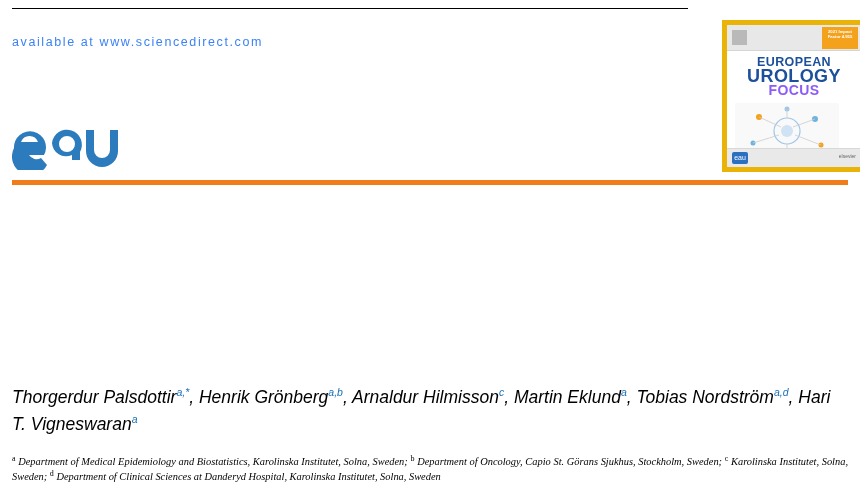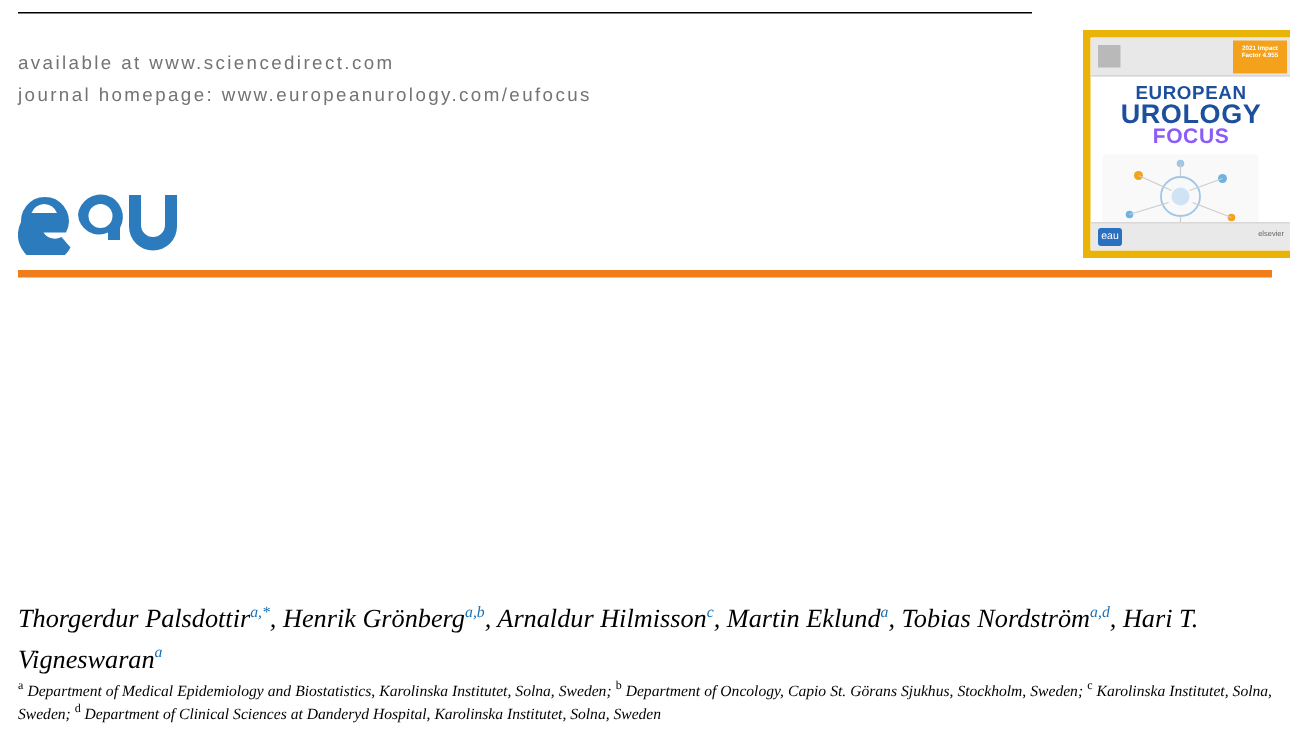--- a/index.html
+++ b/index.html
@@ -34,21 +34,21 @@
   .avail-block {
     position: absolute;
     left: 12px;
     top: 32px;
     width: 640px;
   }
   .avail-line {
     font-family: "Liberation Sans", sans-serif;
     font-size: 12.5px;
     letter-spacing: 1.6px;
-    color: #737373;
+    color: #3b82f6;
     line-height: 21px;
     white-space: nowrap;
   }
   
   .eau-logo {
     position: absolute;
     left: 12px;
     top: 118px;
     width: 120px;
     height: 52px;
@@ -176,23 +176,23 @@
     font-size: 25.5px;
     line-height: 35px;
     color: #000000;
     letter-spacing: -0.1px;
   }
 
   
   .authors {
     position: absolute;
     left: 12px;
-    top: 399px;
-    width: 836px;
-    font-family: Liberation Serif, serif;
+    top: 384px;
+    width: 836px;
+    font-family: Liberation Sans, sans-serif;
     font-style: italic;
     font-size: 17.5px;
     line-height: 27px;
     color: #000000;
   }
   .authors sup {
     font-style: italic;
     font-size: 10.5px;
     color: #1a6fb5;
     vertical-align: super;
@@ -221,21 +221,20 @@
 </style>
 </head>
 <body>
 
 <div class="page">
 
   <div class="top-rule"></div>
 
   <div class="avail-block">
     <div class="avail-line">available at www.sciencedirect.com</div>
-    <div class="avail-line">journal homepage: www.europeanurology.com/eufocus</div>
   </div>
 
   <div class="eau-logo">
     <svg width="120" height="52" viewBox="0 0 120 52" xmlns="http://www.w3.org/2000/svg" aria-hidden="true">
       <g fill="#2b7bbd">
         <path d="M2,30 a16,16 0 1,1 30,7 l-15,0 a9,9 0 0,0 12,3 l6,7 a18,18 0 0,1 -33,-17 z M9,24 h17 a9,9 0 0,0 -17,0 z"></path>
         <path d="M40,25 a15,15 0 1,1 28,9 v8 h-8 v-5 a14,14 0 0,1 -20,-12 z M47,26 a8,8 0 1,0 16,0 a8,8 0 0,0 -16,0 z"></path>
         <path d="M74,12 h8 v20 a8,8 0 0,0 16,0 v-20 h8 v21 a16,16 0 0,1 -32,0 z"></path>
       </g>
     </svg>

